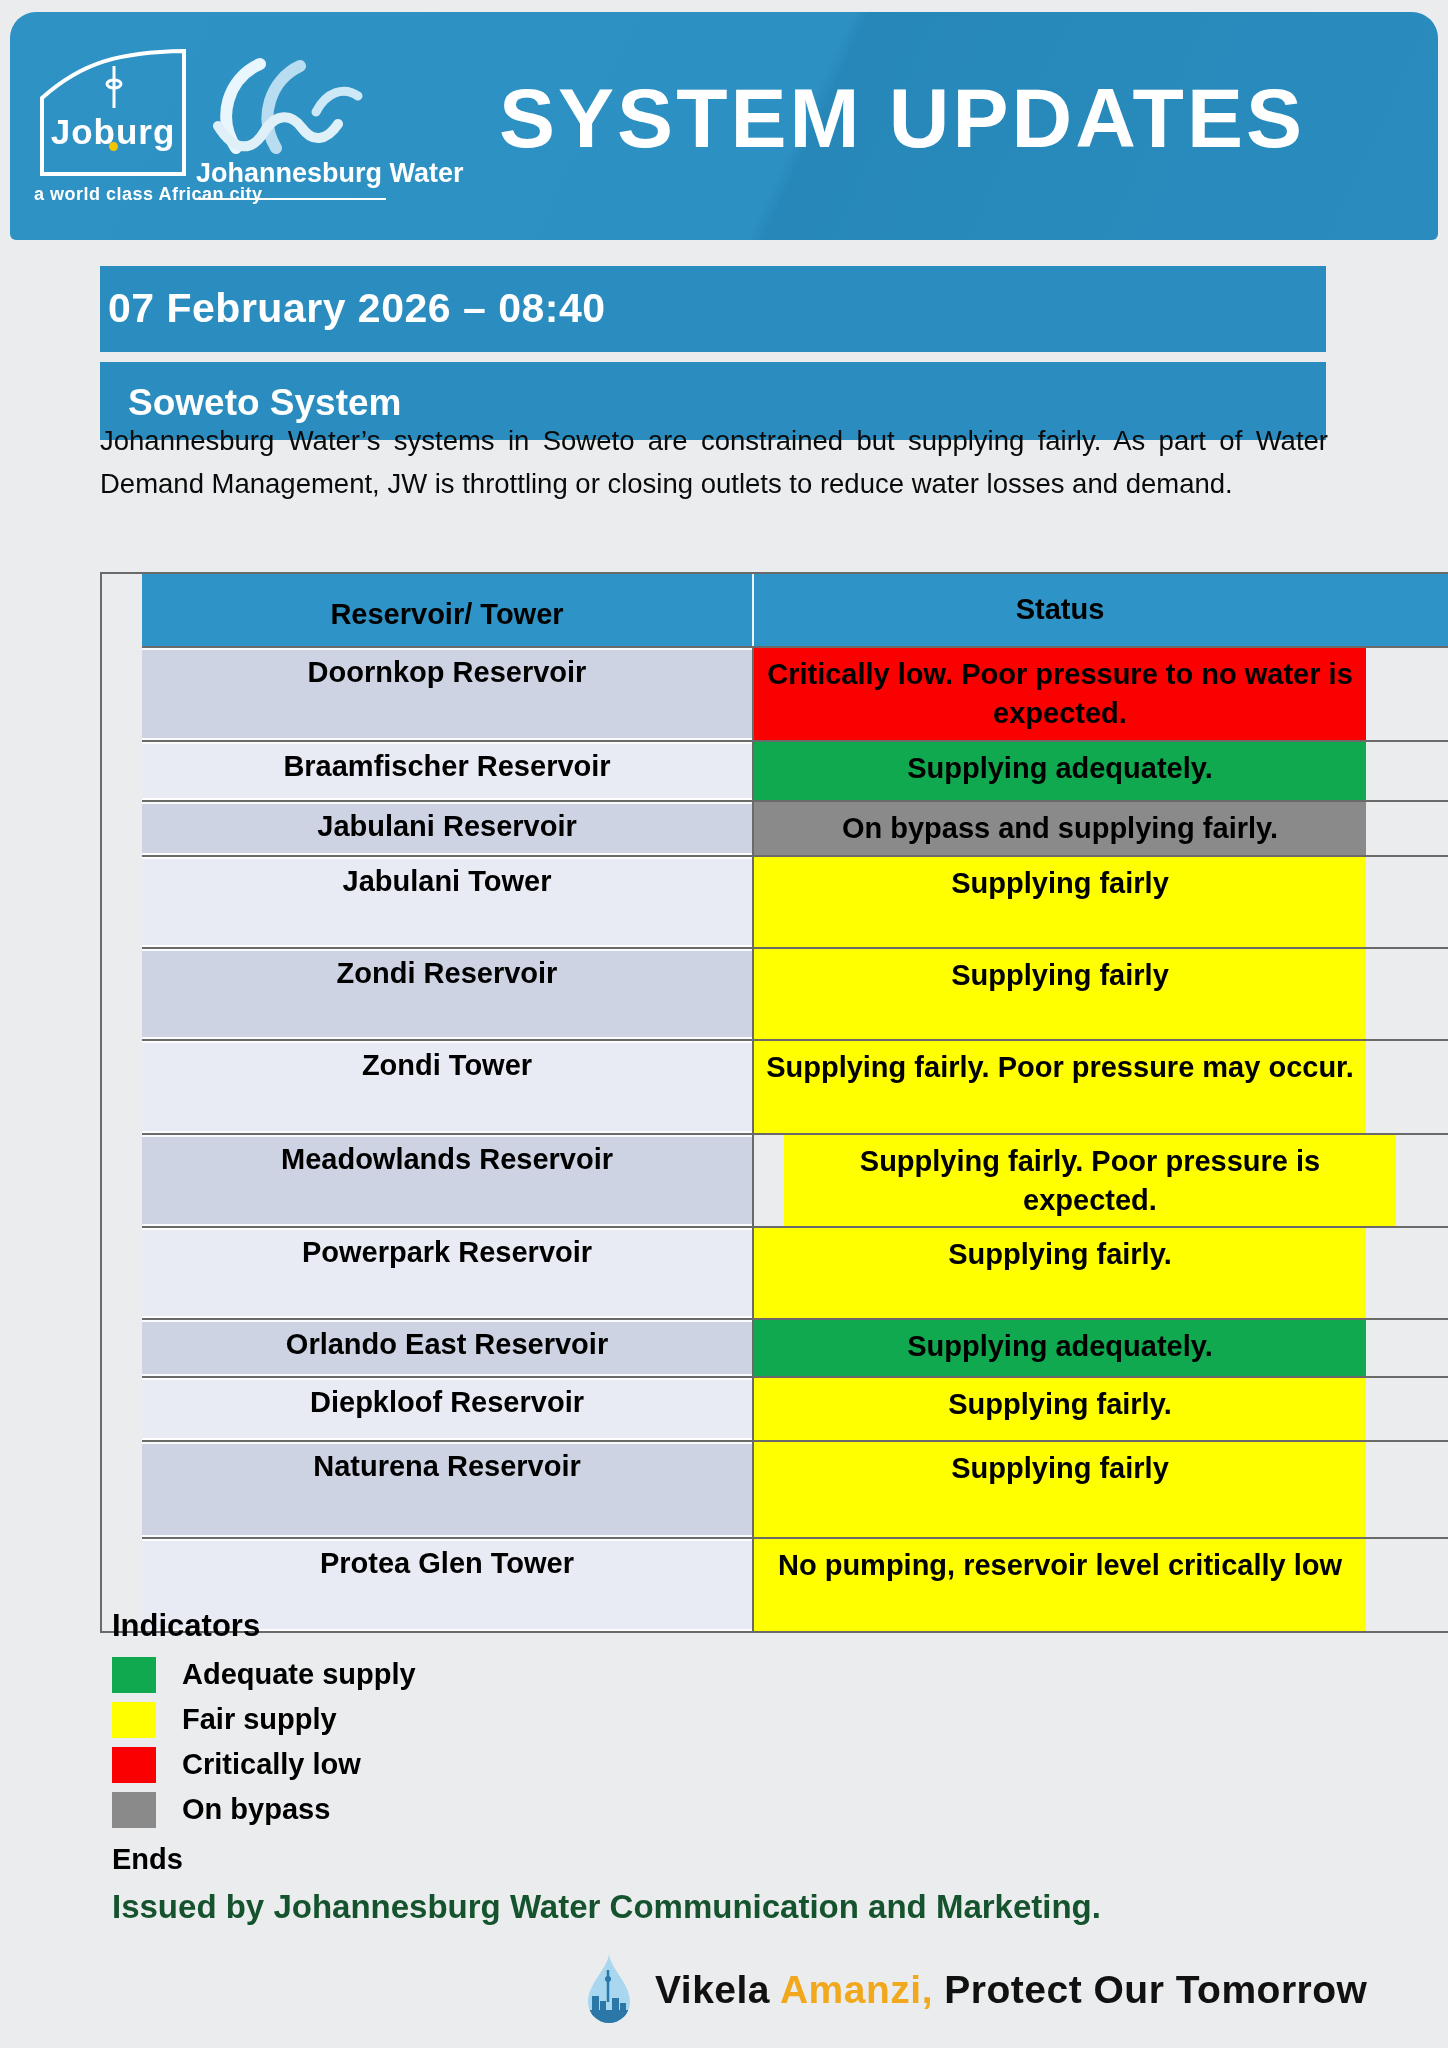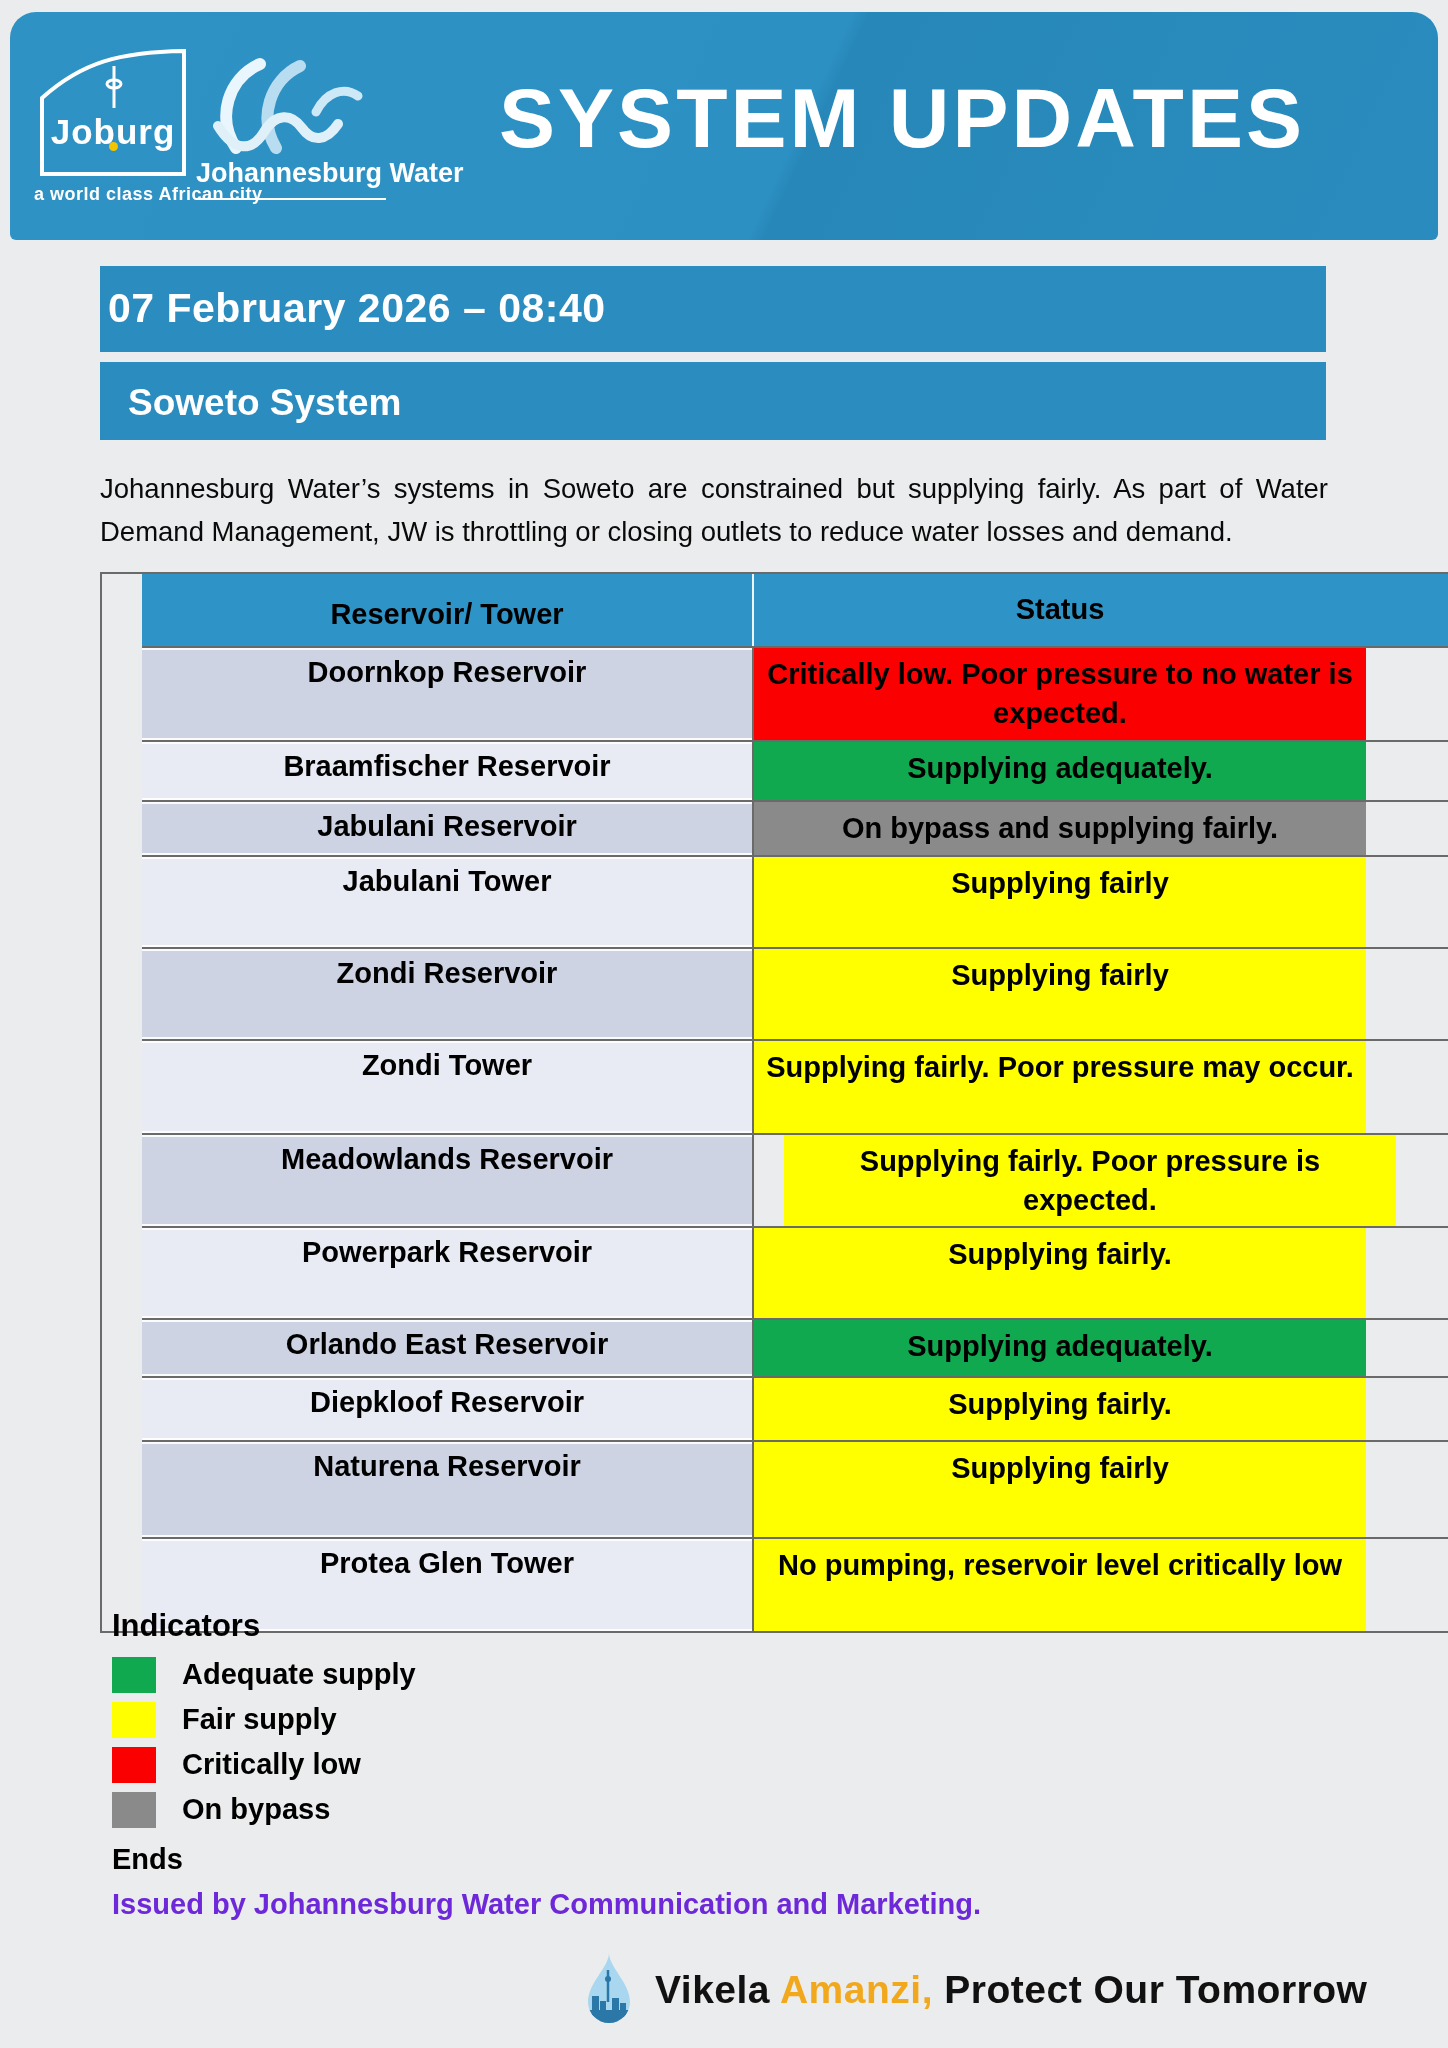--- a/index.html
+++ b/index.html
@@ -55,21 +55,21 @@
   }
   .section-bar{
     left:100px;top:362px;width:1226px;height:78px;
     background:#2a8cbf;color:#fff;
     font-size:37px;font-weight:bold;
     line-height:82px;padding-left:28px;box-sizing:border-box;
   }
 
   
   .intro{
-    left:100px;top:468px;width:1228px;
+    left:100px;top:420px;width:1228px;
     color:#0a0a0a;font-size:27.5px;line-height:1.56;
     text-align:justify;
   }
 
   
   .res-table{
     left:100px;top:572px;width:1364px;
     border:2px solid #6a6a6a;border-collapse:collapse;
     box-sizing:border-box;
     padding-left:40px;
@@ -97,21 +97,21 @@
   .name.alt-light{background:#e9ebf4;}
 
   
   .legend-title{left:112px;top:1608px;font-size:31px;font-weight:bold;color:#000;}
   .legend{left:112px;top:1652px;}
   .legend-item{display:flex;align-items:center;height:45px;}
   .legend-swatch{width:44px;height:36px;margin-right:26px;}
   .legend-label{font-size:29px;font-weight:bold;color:#000;}
 
   .ends{left:112px;top:1843px;font-size:29px;font-weight:bold;color:#000;}
-  .issued{left:112px;top:1888px;font-size:29px;font-weight:bold;color:#6d28d9;}
+  .issued{left:112px;top:1888px;font-size:33px;font-weight:bold;color:#14532d;}
 
   
   .footer{left:585px;top:1950px;height:80px;display:flex;align-items:center;}
   .drop-icon{width:48px;height:76px;margin-right:22px;}
   .slogan{font-size:39px;font-weight:bold;white-space:nowrap;letter-spacing:.5px;}
 </style>
 </head>
 <body>
 
 <div class="abs header-card">

